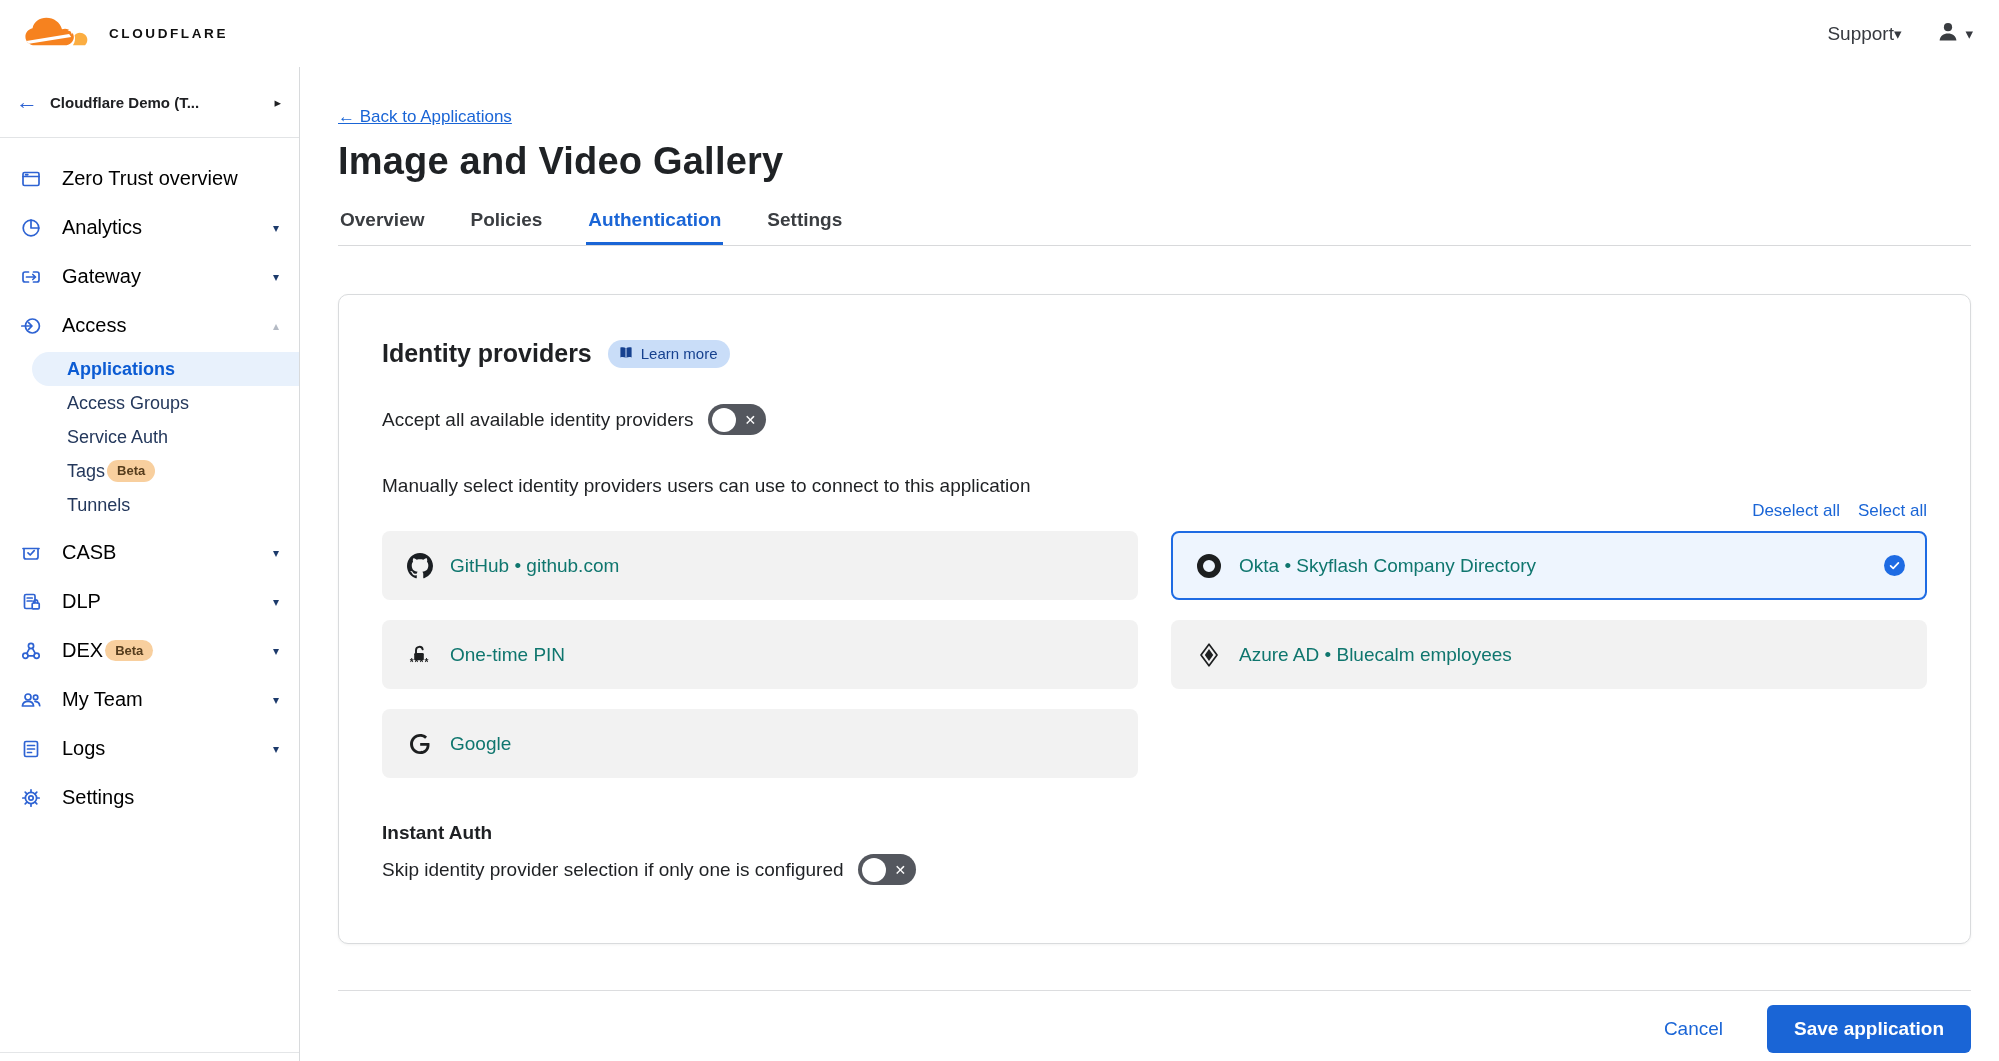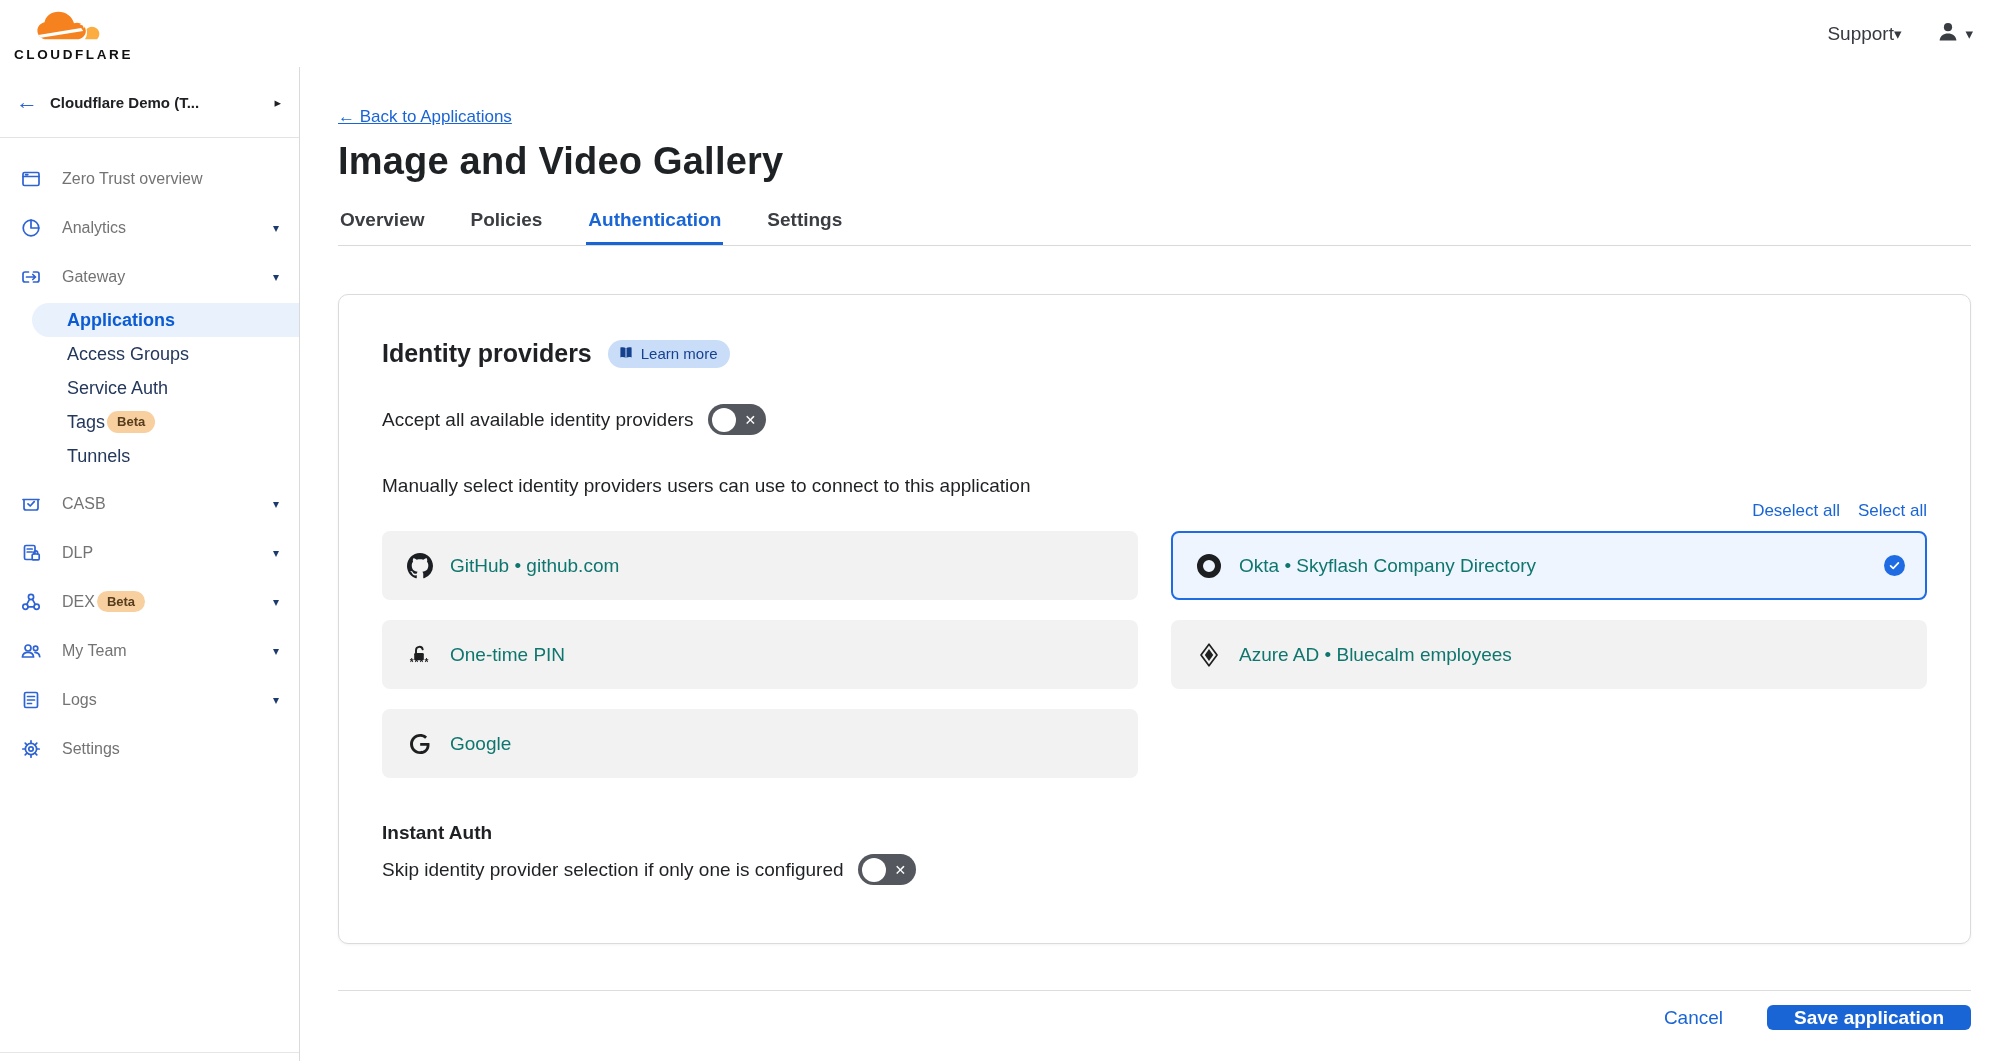--- a/index.html
+++ b/index.html
@@ -2,21 +2,21 @@
 <html><head>
 <meta charset="utf-8">
 <style>
   * { margin:0; padding:0; box-sizing:border-box; }
   html,body { width:1999px; height:1061px; overflow:hidden; background:#fff;
     font-family:"Liberation Sans", sans-serif; color:#1f2124; }
 
   
   .topbar { height:67px; display:flex; align-items:center; justify-content:space-between;
     padding:0 26px 0 14px; background:#fff; }
-  .logo { display:flex; flex-direction:column; align-items:center; margin-top:2px; }
+  .logo { display:flex; flex-direction:row; align-items:center; margin-top:2px; }
   .logo-word { font-size:13.5px; font-weight:700; letter-spacing:2.6px; color:#101010; margin-top:-3px; }
   .topbar-right { display:flex; align-items:center; gap:36px; }
   .support { display:flex; align-items:center; font-size:19px; color:#36393f; cursor:pointer; }
   .caret-dn { font-size:15px; color:#36393f; line-height:1; }
   .user-menu { display:flex; align-items:center; gap:6px; cursor:pointer; }
 
   
   .body { display:flex; height:994px; }
   .sidebar { width:300px; border-right:1px solid #d8dadc; position:relative; flex:none; background:#fff; }
   .sidebar::after { content:""; position:absolute; left:0; right:0; bottom:8px; border-top:1px solid #e4e6e8; }
@@ -25,21 +25,21 @@
   
   .side-header { height:71px; display:flex; align-items:center; border-bottom:1px solid #e2e4e6; padding:0 18px 0 16px; }
   .back-arrow { color:#2e63d3; font-size:22px; width:34px; flex:none; cursor:pointer; }
   .account-name { font-size:15px; font-weight:700; color:#202124; flex:1; white-space:nowrap; overflow:hidden; }
   .side-header .caret-r { font-size:13px; color:#202124; cursor:pointer; }
 
   .nav { padding-top:16px; }
   .nav-item { height:49px; display:flex; align-items:center; padding-left:20px; cursor:pointer; }
   .nicon { width:22px; height:22px; flex:none; margin-right:20px; display:flex; align-items:center; justify-content:center; }
   .nicon svg { display:block; }
-  .nlabel { font-size:16px; color:#737373; }
+  .nlabel { font-size:20px; color:#000000; }
   .nav-caret { margin-left:auto; margin-right:20px; font-size:12px; color:#1c3a6b; }
   .nav-caret.up { color:#b4bac4; }
 
   .sub-list { margin:2px 0 6px; }
   .sub-item { height:34px; line-height:34px; padding-left:67px; font-size:18px; color:#24385c; cursor:pointer; white-space:nowrap; display:flex; align-items:center; }
   .sub-item.selected { background:#e8f1fc; border-radius:18px 0 0 18px; margin-left:32px; padding-left:35px;
     color:#0b5bd3; font-weight:700; }
 
   .beta-badge { background:#f8cf9e; color:#563d1d; font-size:13px; font-weight:700;
     border-radius:11px; padding:3px 10px; margin-left:2px; line-height:1.2; }
@@ -85,21 +85,21 @@
   .check-circle { margin-left:auto; width:21px; height:21px; border-radius:50%; background:#1e6be3;
     display:flex; align-items:center; justify-content:center; flex:none; }
 
   .instant-head { margin-top:44px; font-size:19px; font-weight:700; color:#1f2124; }
   .instant-row { margin-top:10px; }
 
   
   .footer { border-top:1px solid #dcdddf; margin-top:46px; padding-top:14px;
     display:flex; justify-content:flex-end; align-items:center; gap:44px; }
   .cancel-link { font-size:19px; color:#1a65d6; cursor:pointer; }
-  .save-btn { height:25px; padding:0 27px; background:#1a65d6; color:#fff; font-size:19px; font-weight:600;
+  .save-btn { height:48px; padding:0 27px; background:#1a65d6; color:#fff; font-size:19px; font-weight:600;
     border:none; border-radius:6px; cursor:pointer; font-family:"Liberation Sans", sans-serif; }
 </style>
 </head>
 <body>
 
 <div class="topbar">
   <div class="logo">
     <span>
       <svg width="95" height="38" viewBox="0 0 100 40">
         <path d="M63 33H22c-6 0-10-4-10-9 0-4.5 3-8 7.5-9C21 8 27 4 34 4c8 0 14.5 5 16.5 12 1-.4 2.1-.6 3.2-.6 5 0 9.3 3.8 9.3 8.8 0 5-4.5 8.8-9.5 8.8z" fill="#f6821f"></path>
@@ -162,20 +162,30 @@
       <div class="nav-item">
         <span class="nicon">
           <svg width="22" height="22" viewBox="0 0 22 22" fill="none" stroke="#2e63d3" stroke-width="1.7" stroke-linecap="round" stroke-linejoin="round">
             <path d="M8.5 6H5a2 2 0 0 0-2 2v6a2 2 0 0 0 2 2h3.5M13.5 6H17a2 2 0 0 1 2 2v6a2 2 0 0 1-2 2h-3.5M6.5 11h9M12.8 8.5 15.5 11l-2.7 2.5"></path>
           </svg>
         </span>
         <span class="nlabel">Gateway</span>
         <span class="nav-caret">▾</span>
       </div>
 
+      <div class="nav-item">
+        <span class="nicon">
+          <svg width="22" height="22" viewBox="0 0 22 22" fill="none" stroke="#2e63d3" stroke-width="1.7" stroke-linecap="round" stroke-linejoin="round">
+            <circle cx="12.4" cy="11" r="7"></circle>
+              <path d="M1.8 11h10M8.6 7.6 12 11l-3.4 3.4"></path>
+          </svg>
+        </span>
+        <span class="nlabel">Access</span>
+        <span class="nav-caret up">▴</span>
+      </div>
 
       <div class="sub-list">
         <div class="sub-item selected">Applications</div>
         <div class="sub-item">Access Groups</div>
         <div class="sub-item">Service Auth</div>
         <div class="sub-item">
           <span>Tags</span>
           <span class="beta-badge">Beta</span>
         </div>
         <div class="sub-item">Tunnels</div>

